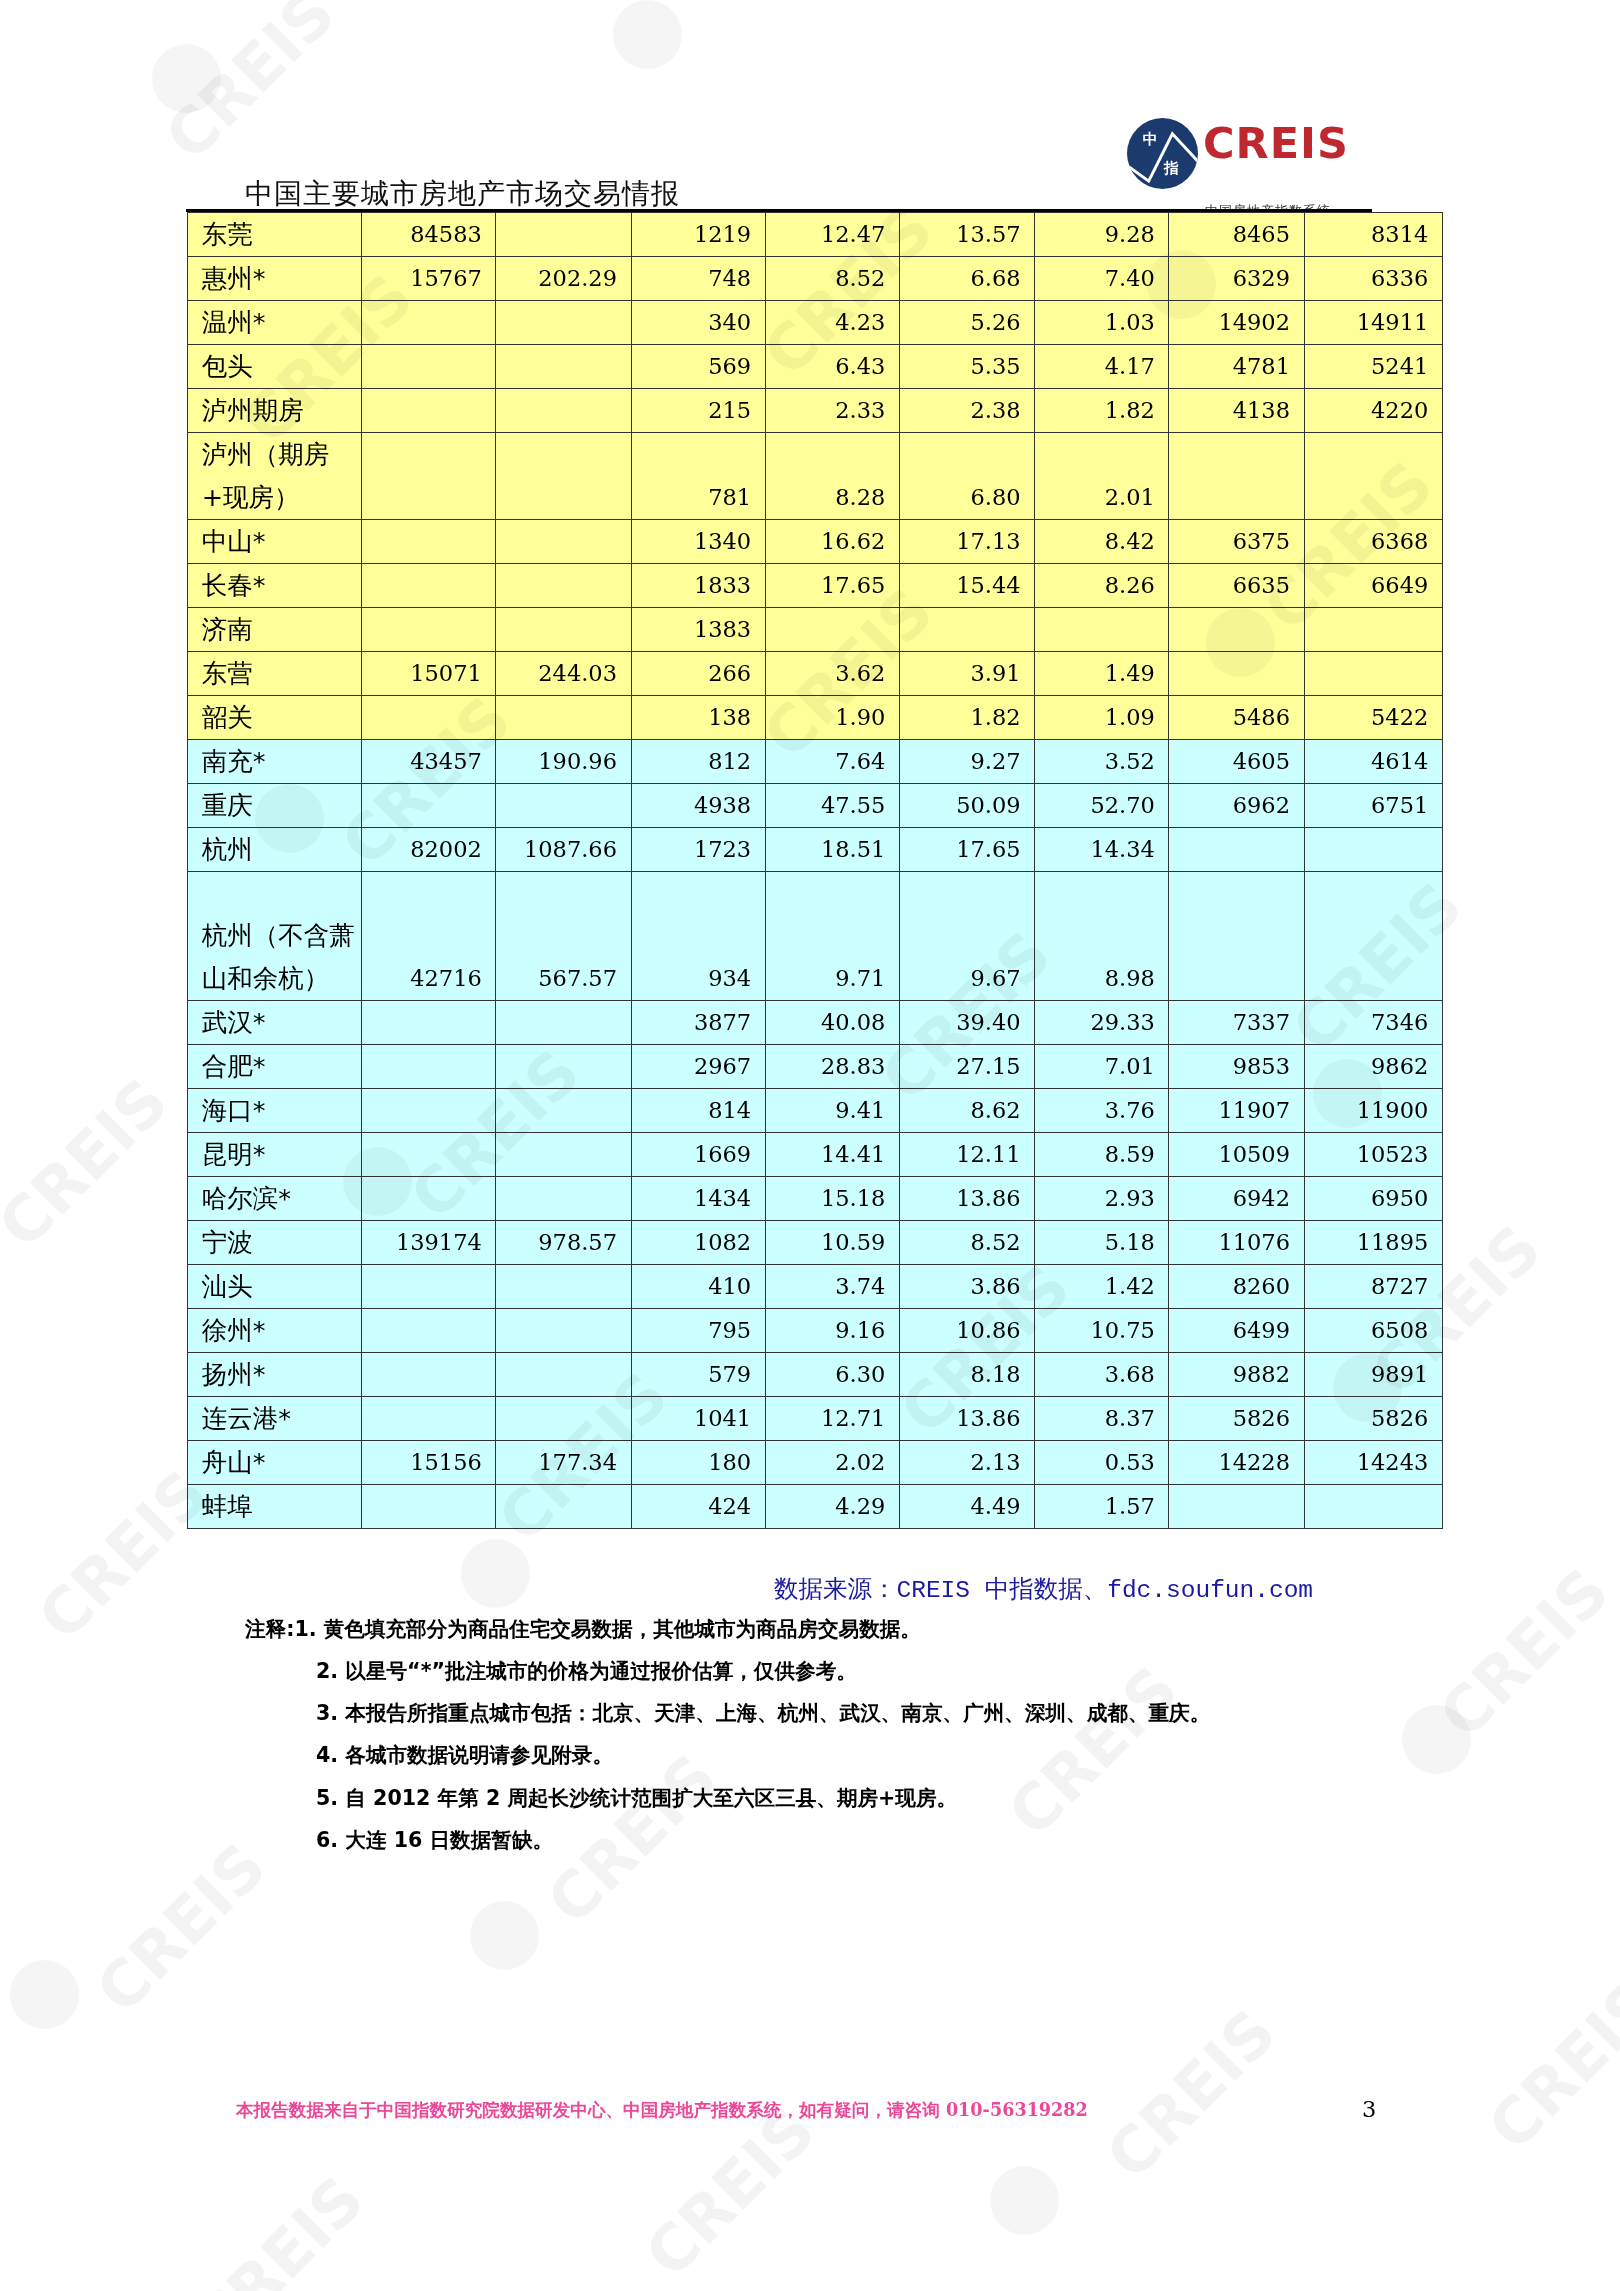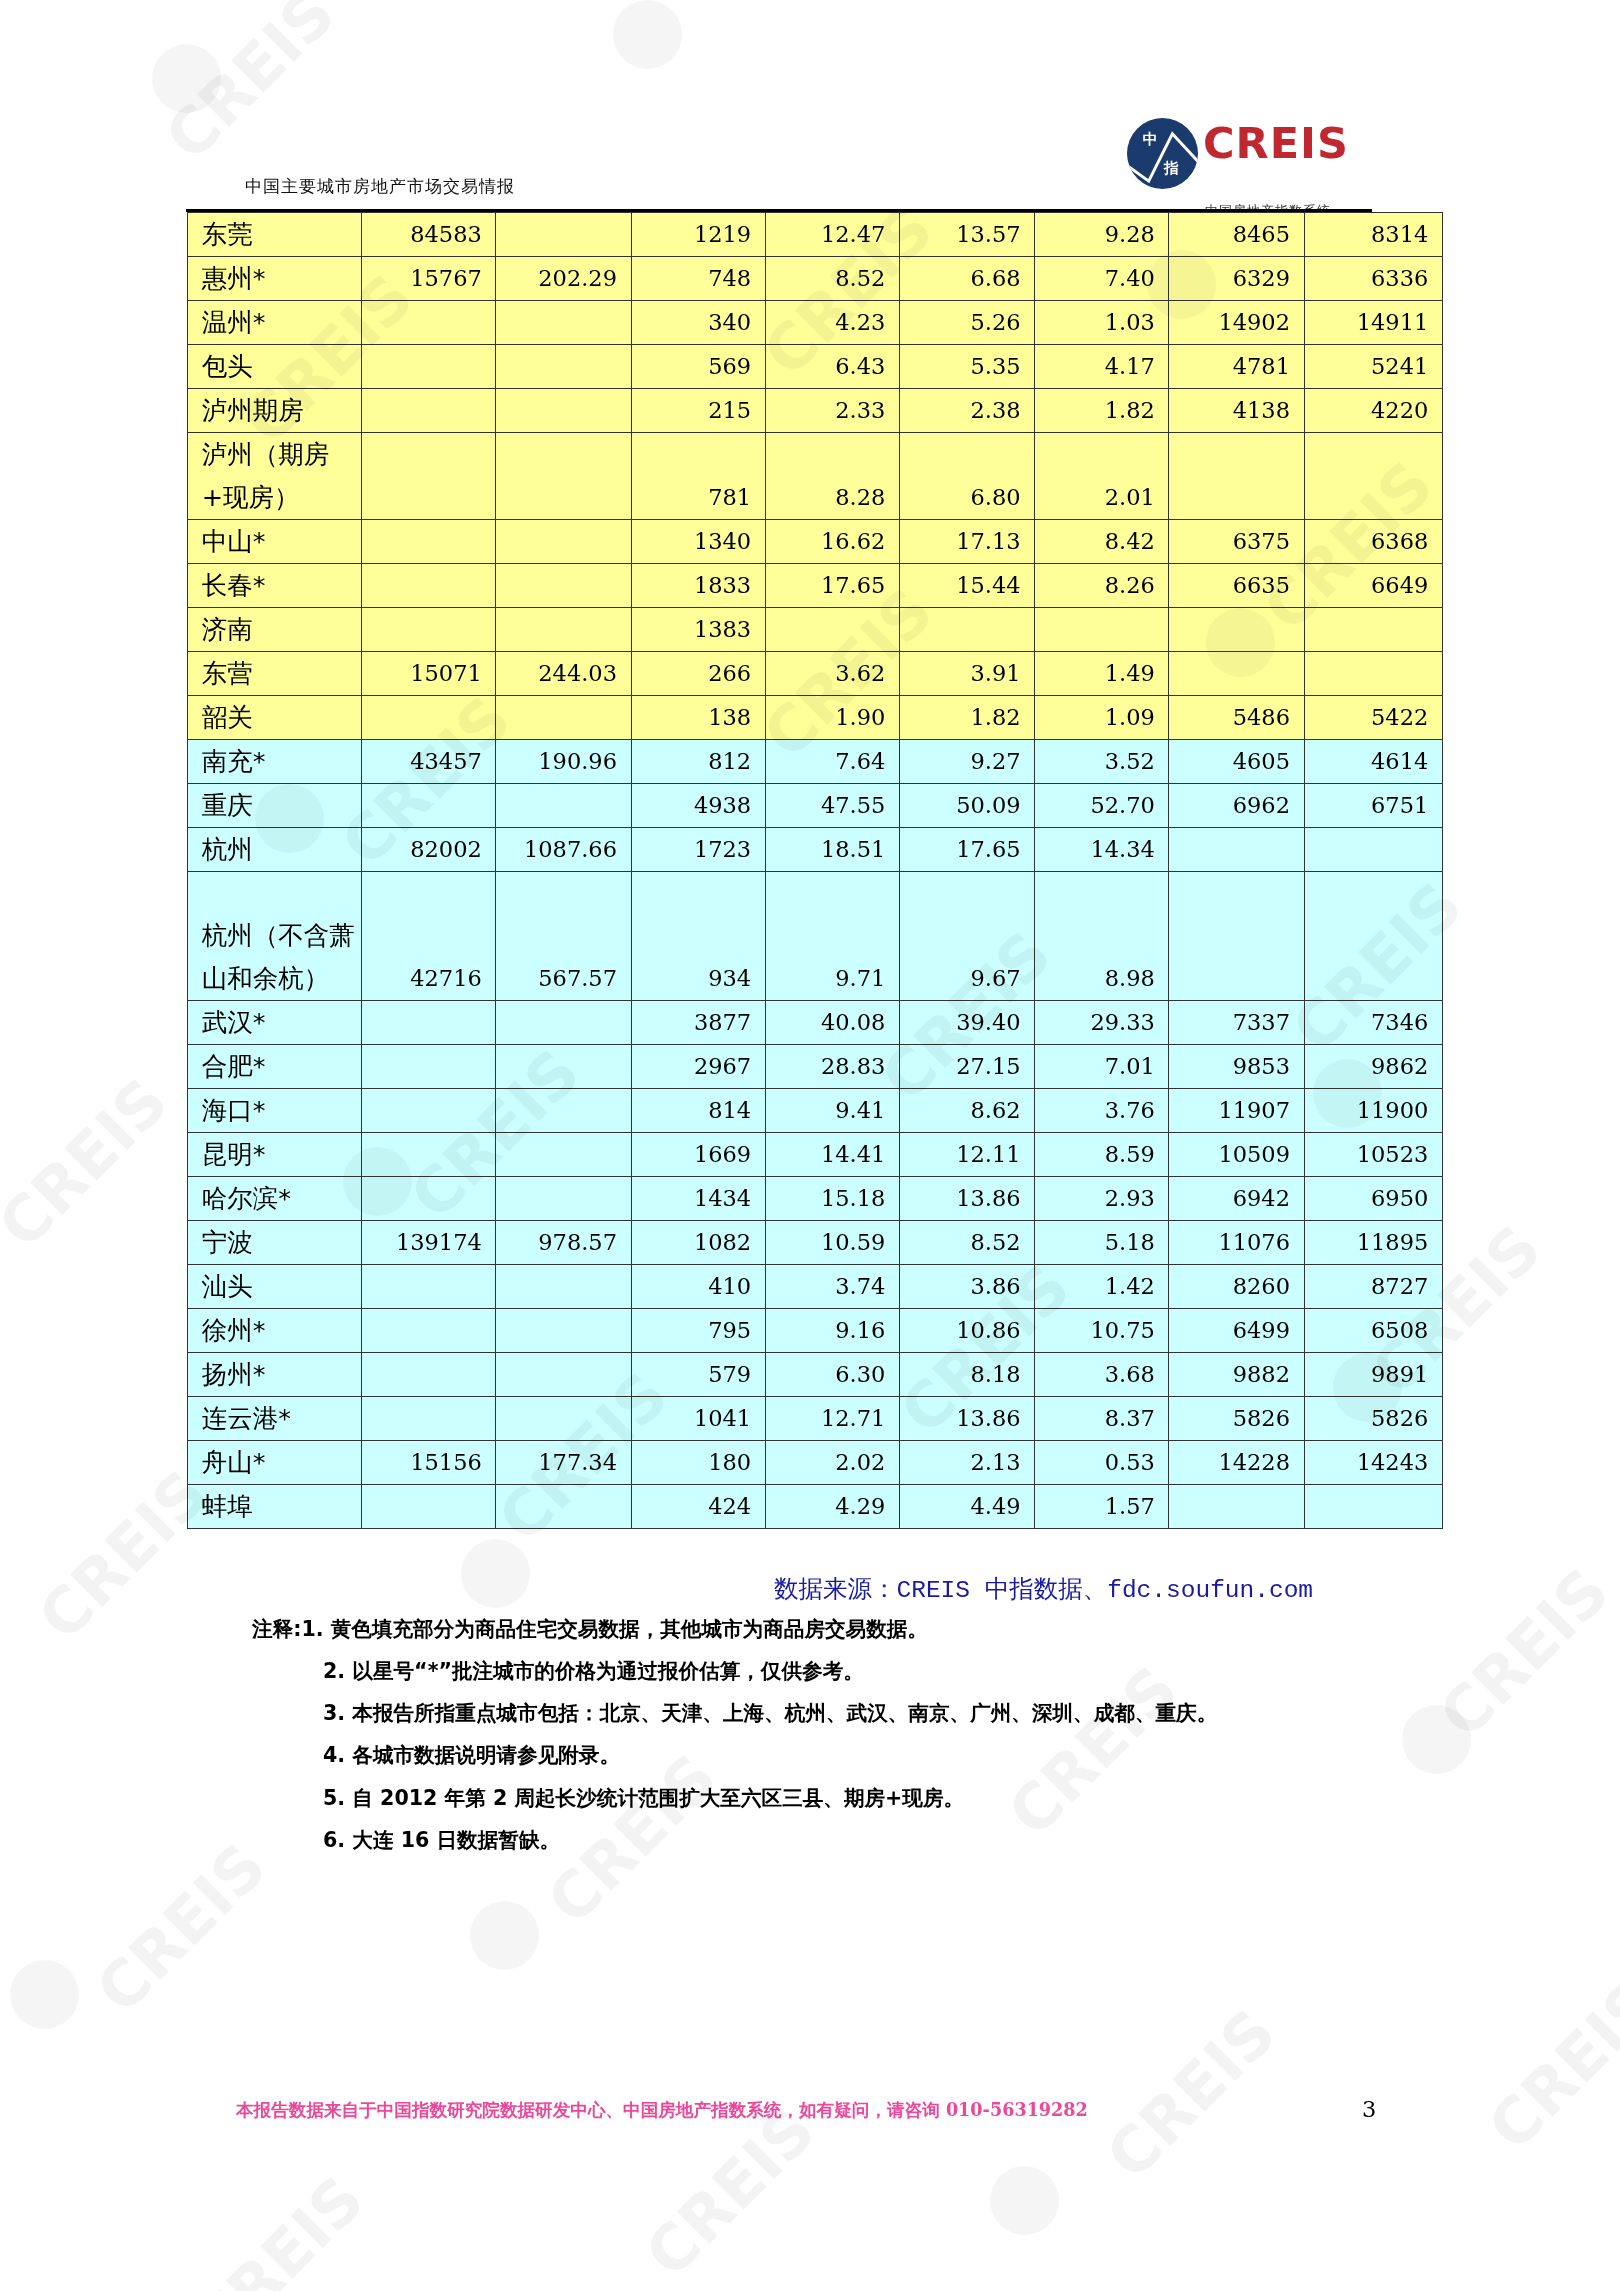--- a/index.html
+++ b/index.html
@@ -2,42 +2,42 @@
 <html><head>
 <meta charset="utf-8">
 <style>
   html, body { margin:0; padding:0; background:#ffffff; }
   body { width:1620px; height:2292px; position:relative; overflow:hidden; font-family:"DejaVu Serif","Liberation Serif",serif; color:#000; }
 
   .watermark { position:absolute; font-family:"DejaVu Sans",sans-serif; font-weight:bold; font-size:63px; color:#000; opacity:0.045; transform:rotate(-45deg); white-space:nowrap; pointer-events:none; z-index:5; }
   .wm-dot { position:absolute; width:69px; height:69px; border-radius:50%; background:#000; opacity:0.04; pointer-events:none; z-index:5; }
 
   .header { position:absolute; left:186px; top:118px; width:1186px; height:88px; }
-  .header-title { position:absolute; left:59px; top:57px; font-family:"DejaVu Serif","Liberation Serif",serif; font-size:17px; color:#111; letter-spacing:1px; }
+  .header-title { position:absolute; left:59px; top:57px; font-family:"DejaVu Serif","Liberation Serif",serif; font-size:28px; color:#111; letter-spacing:1px; }
   .logo { position:absolute; left:941px; top:0; width:255px; height:78px; }
   .logo-circle { position:absolute; left:0; top:0; width:71px; height:71px; border-radius:50%; background:#1b3a6e; overflow:hidden; }
   .logo-circle svg { position:absolute; left:0; top:0; }
   .logo-circle .c1 { position:absolute; left:15.7px; top:11.8px; color:#fff; font-size:14.7px; font-family:"DejaVu Sans",sans-serif; font-weight:bold; }
   .logo-circle .c2 { position:absolute; left:37px; top:41px; color:#fff; font-size:14.7px; font-family:"DejaVu Sans",sans-serif; font-weight:bold; }
   .logo-word { position:absolute; left:76px; top:3.9px; font-family:"DejaVu Sans",sans-serif; font-weight:bold; font-size:43px; color:#c0282f; letter-spacing:1px; line-height:43px; }
   .logo-sub { position:absolute; left:78px; top:51px; font-family:"DejaVu Sans",sans-serif; font-size:13px; color:#333; letter-spacing:1px;margin-top:33px; }
 
   .top-rule { position:absolute; left:186px; top:209px; width:1186px; height:2.9px; background:#000; }
 
   table.data { position:absolute; left:187px; top:212px; border-collapse:collapse; table-layout:fixed; width:1256px; font-family:"DejaVu Serif","Liberation Serif",serif; }
   table.data td { border:1.5px solid #333; font-size:22.5px; padding:0 13.7px; text-align:right; vertical-align:bottom; height:42px; line-height:43px; }
   table.data td.city { text-align:left; font-family:"DejaVu Sans","Liberation Sans",sans-serif; font-size:25.5px; padding-left:13.7px; padding-right:5.9px; line-height:43px; word-break:break-all;margin-top:47px; }
   tr.yellow td { background:#ffff99; }
   tr.cyan td { background:#ccffff; }
   tr.tall2 td { height:85px;padding-left:6px; }
   tr.tall3 td { height:128px; }
 
   .source { position:absolute; left:774px; top:1572px; font-family:Liberation Mono, monospace; font-size:24.5px; color:#1a1aa0; }
   .notes { position:absolute; left:245px; top:1615px; font-family:"DejaVu Sans","Liberation Sans",sans-serif; font-weight:bold; font-size:20.6px; color:#000; }
-  .note-line { position:absolute; white-space:nowrap;margin-left:7px; }
+  .note-line { position:absolute; white-space:nowrap; }
   .footer { position:absolute; left:228px; top:2098px; font-family:"DejaVu Serif","Liberation Serif",serif; font-weight:bold; font-size:17.6px; color:#ec4899; white-space:nowrap;margin-left:8px; }
   .page-num { position:absolute; left:1362px; top:2096px; font-family:"DejaVu Serif","Liberation Serif",serif; font-size:22.5px; color:#000; }
 </style>
 </head>
 <body>
 
 <div class="watermark" style="left:147px;top:39px;">CREIS</div>
 <div class="watermark" style="left:225px;top:323px;">CREIS</div>
 <div class="watermark" style="left:745px;top:255px;">CREIS</div>
 <div class="watermark" style="left:1245px;top:510px;">CREIS</div>

